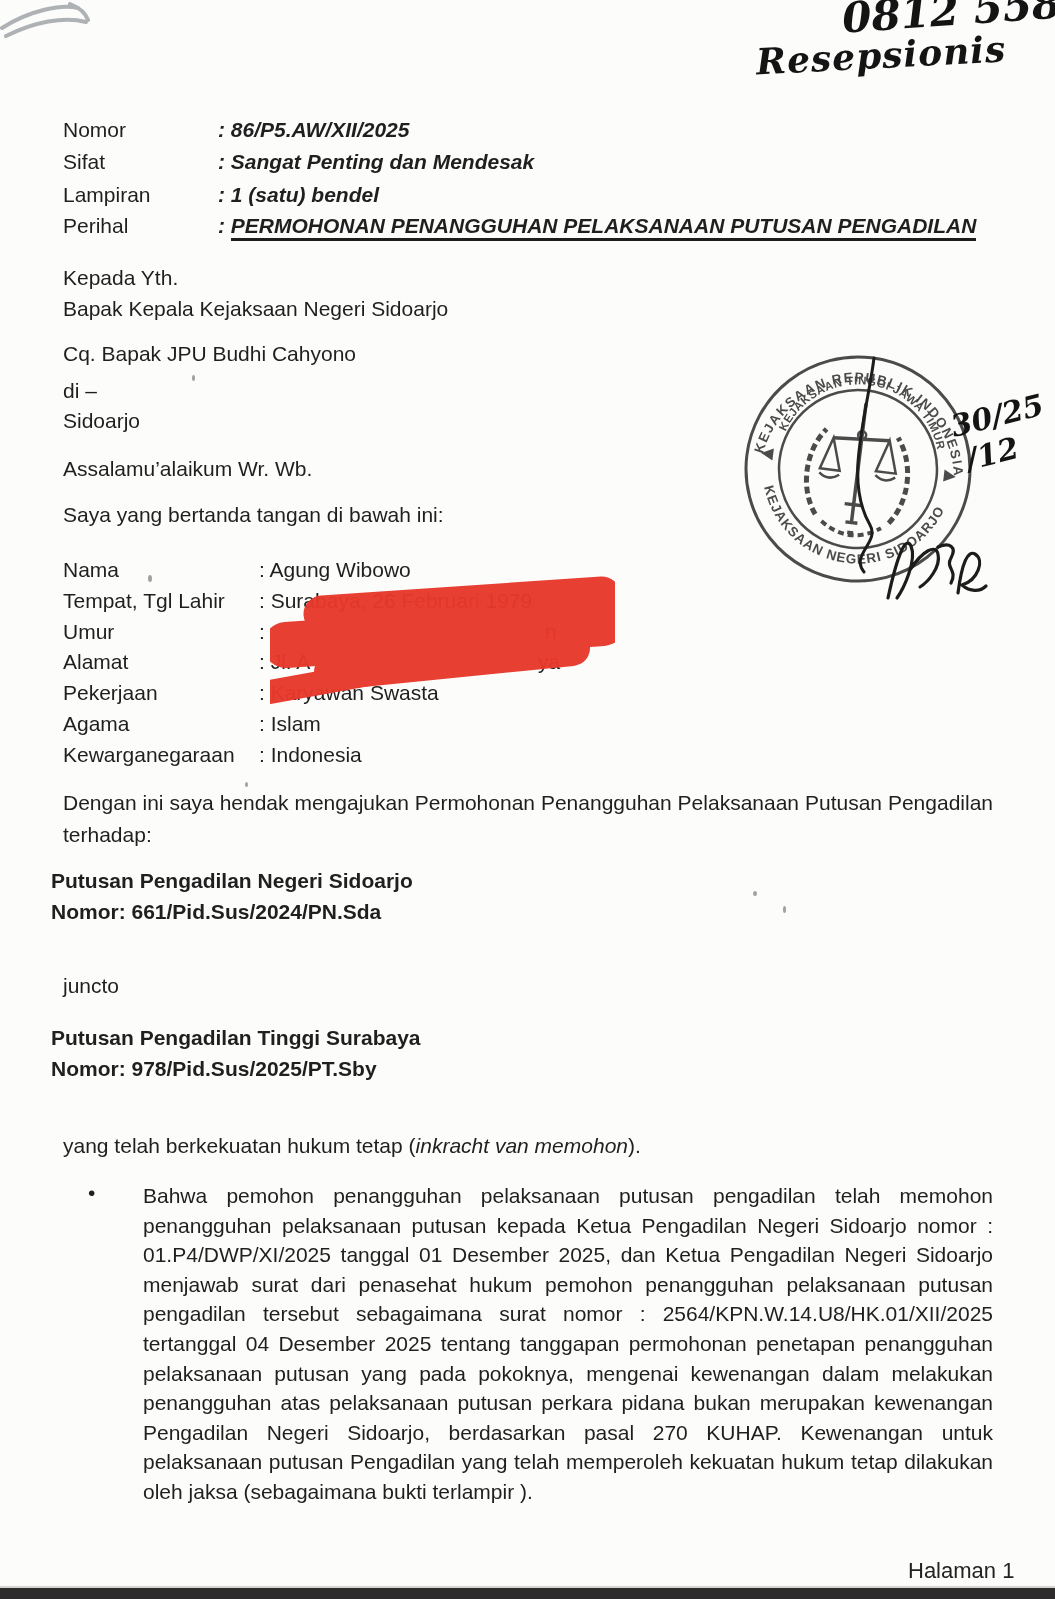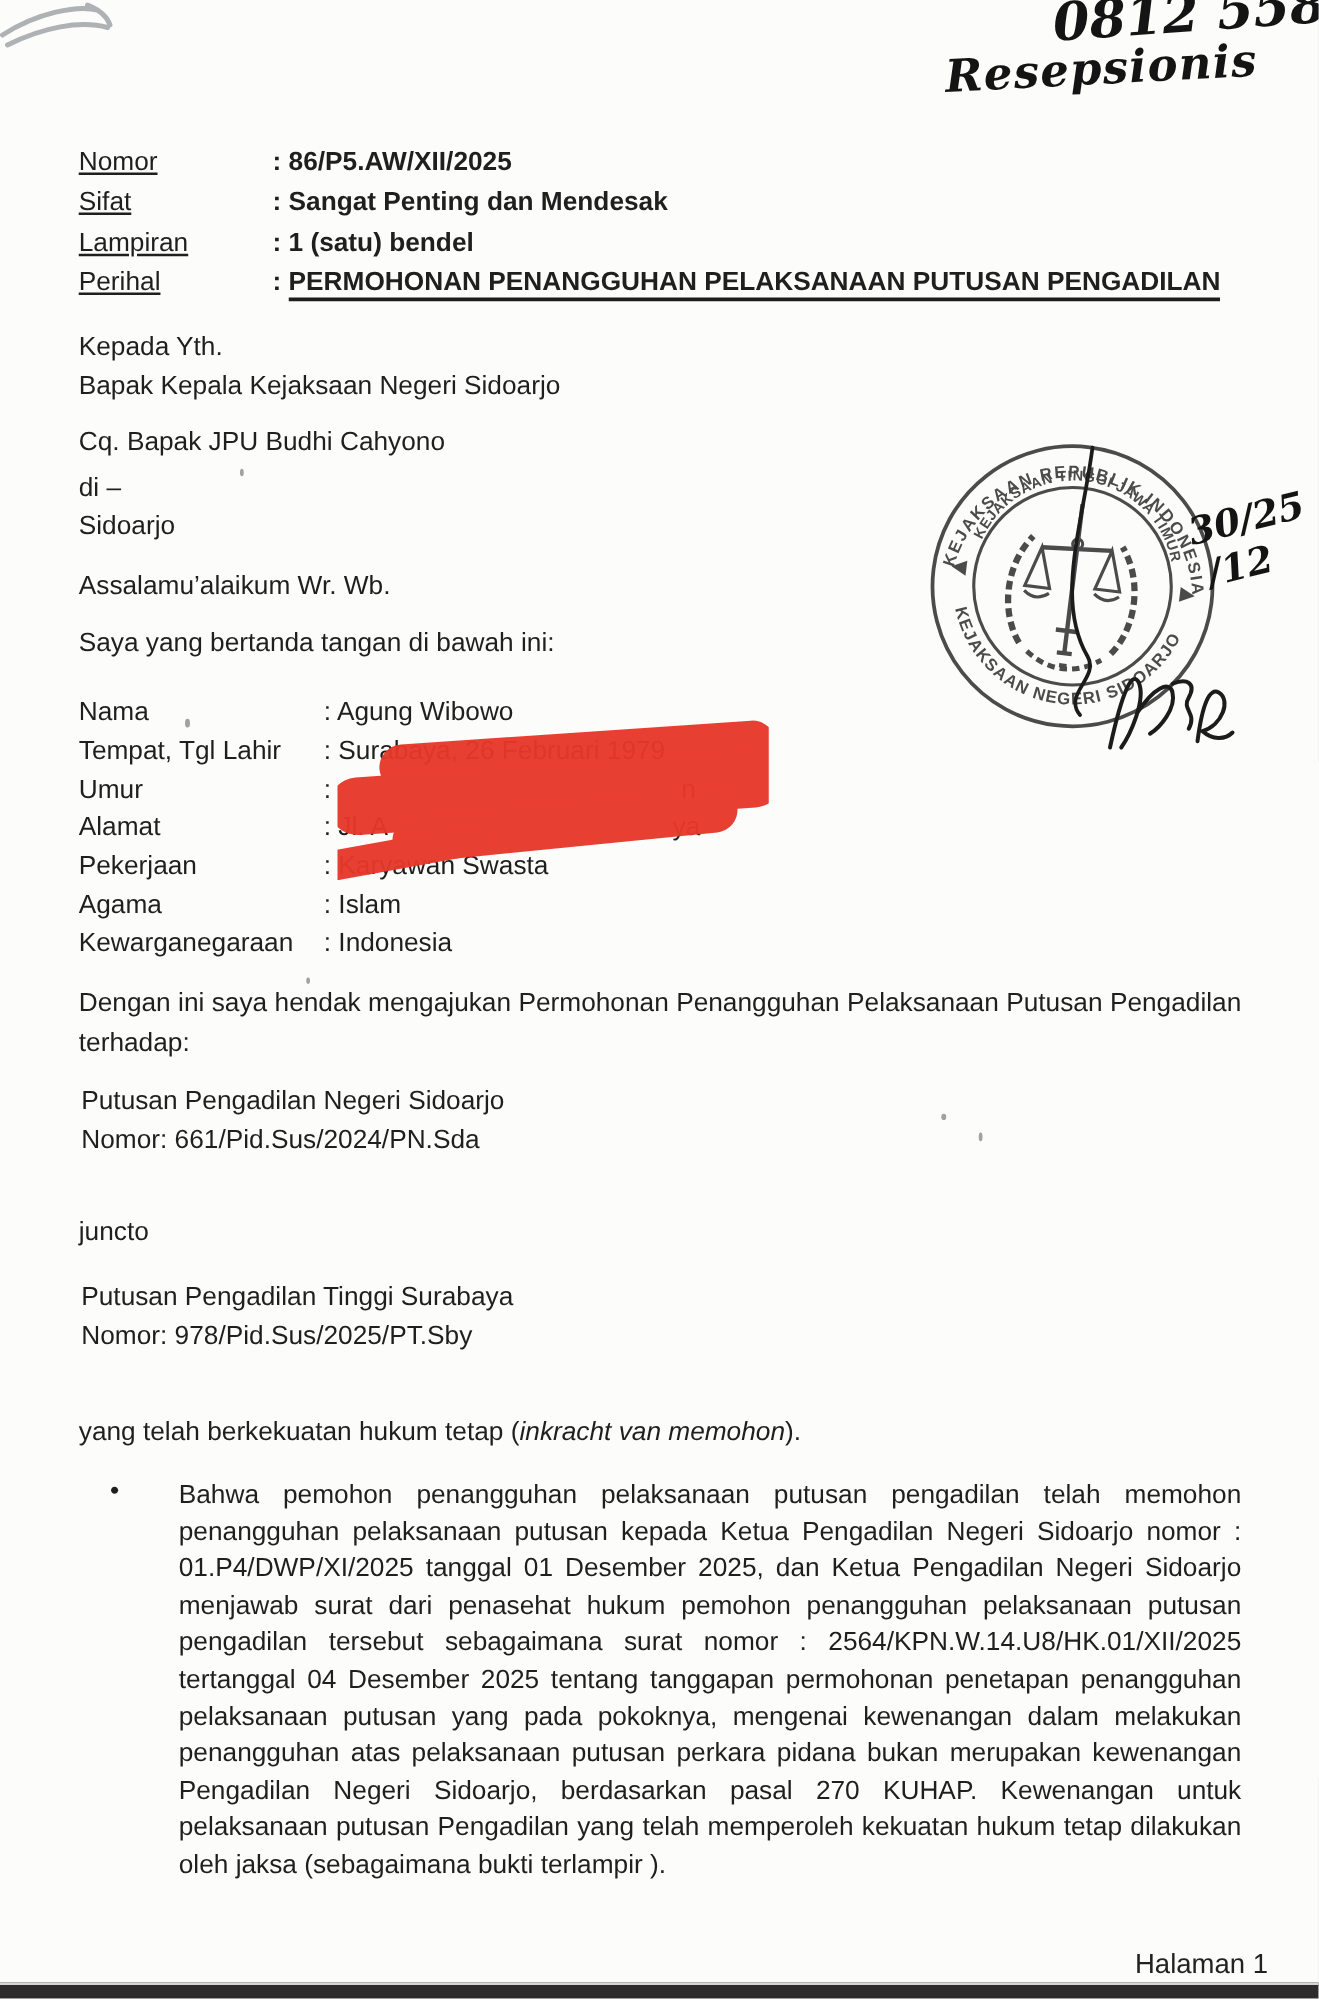--- a/index.html
+++ b/index.html
@@ -16,30 +16,30 @@
   .abs{position:absolute;}
   .b{font-weight:400;}
   .hand{
     font-family:"DejaVu Serif",serif;
     font-style:italic;
     color:#141414;
     white-space:nowrap;
   }
   
   .hfield{position:absolute;left:63px;width:960px;height:28px;}
-  .hfield .lab{position:absolute;left:0;top:0;text-decoration:underline;}
-  .hfield .val{position:absolute;left:155px;top:0;font-weight:700;white-space:nowrap;}
+  .hfield .lab{position:absolute;left:0;top:0;}
+  .hfield .val{position:absolute;left:155px;top:0;font-weight:700;white-space:nowrap;font-style:italic;}
   .underline{border-bottom:3px solid #1d1d1d;padding-bottom:1px;}
   
   .idrow{position:absolute;left:63px;width:960px;height:28px;text-align:center;}
   .idrow .lab{position:absolute;left:0;top:0;}
   .idrow .val{position:absolute;left:196px;top:0;white-space:nowrap;}
   .idrow .frag{position:absolute;top:0;}
   .para{position:absolute;left:63px;width:930px;text-align:justify;line-height:32px;}
-  .block3{position:absolute;left:65px;line-height:30.5px;font-weight:400;white-space:nowrap;}
+  .block3{position:absolute;left:51px;line-height:30.5px;font-weight:700;white-space:nowrap;}
   .bullet-wrap{position:absolute;left:63px;width:930px;}
   .bullet-dot{position:absolute;left:25px;top:0;}
   .bullet-text{margin-left:80px;width:850px;text-align:justify;line-height:29.6px;}
   .speck{position:absolute;background:#555;border-radius:50%;opacity:.55;}
   .footer{position:absolute;font-size:22px;color:#222;}
   .botbar{position:absolute;left:0;right:0;bottom:0;height:11px;background:#2d2b2b;border-top:2px solid #d6d4d2;}
 </style>
 </head>
 <body>
 

